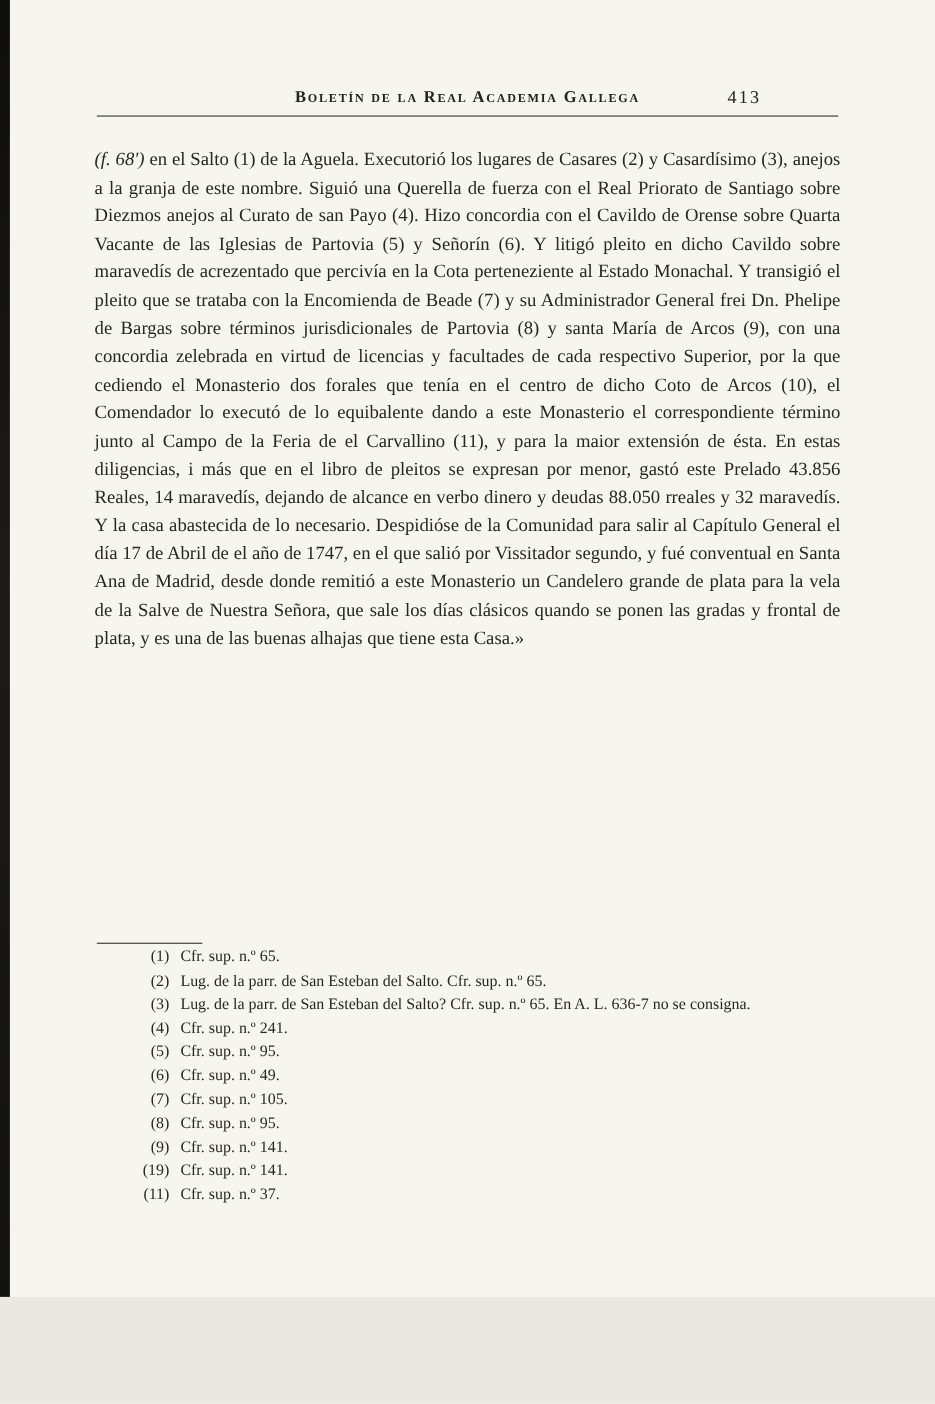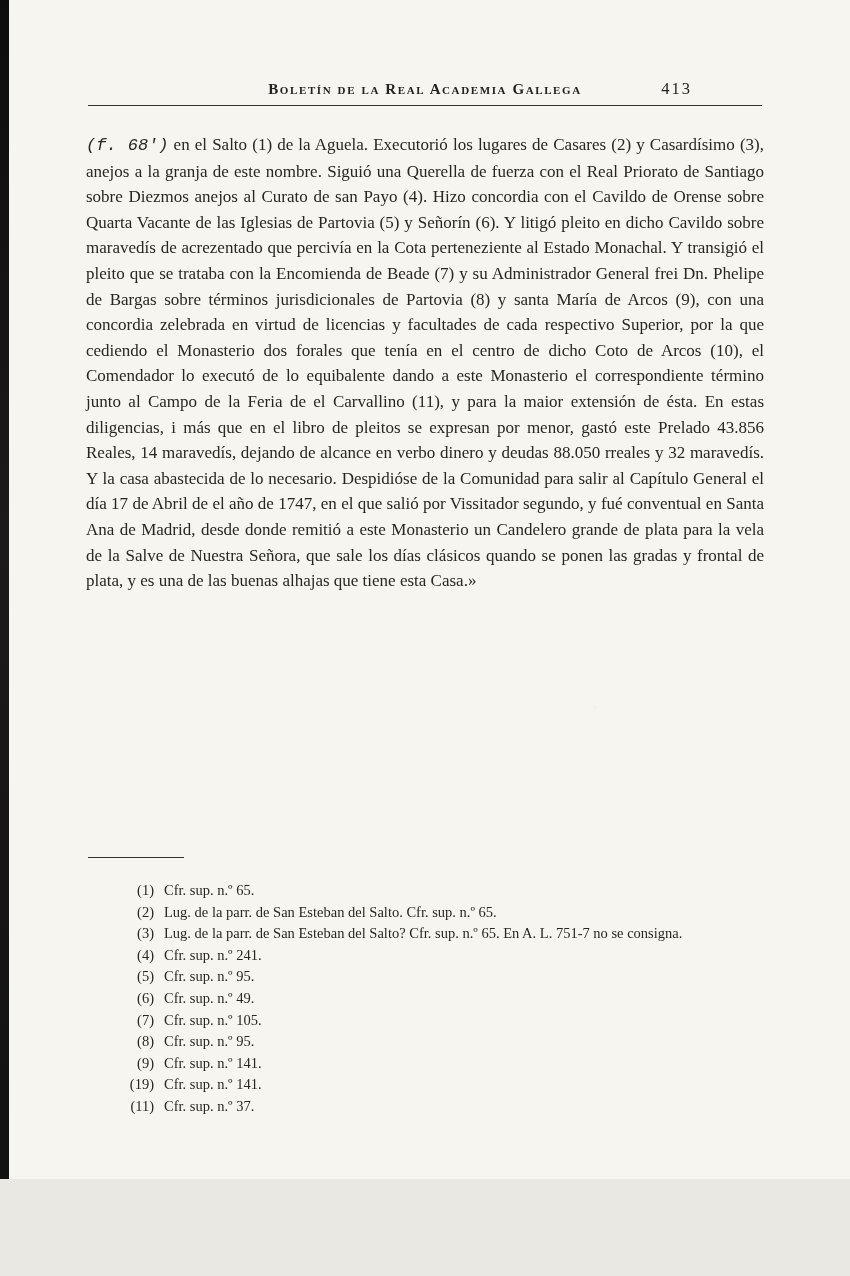--- a/index.html
+++ b/index.html
@@ -57,30 +57,30 @@
     position: absolute;
     left: 86px; top: 132px;
     width: 678px;
   }
   .paragraph {
     font-size: 17px;
     line-height: 25.6px;
     text-align: justify;
     color: #28271f;
   }
-  .folio { font-style: italic; font-family: Liberation Mono, monospace; }
+  .folio { font-style: italic; }
   .footnote-rule {
     position: absolute;
     left: 88px; top: 857px;
     width: 96px;
     border-top: 1.5px solid #33322c;
   }
   .footnotes {
     position: absolute;
-    left: 86px; top: 880px;
+    left: 86px; top: 860px;
     width: 678px;
   }
   .footnote {
     font-size: 14.5px;
     line-height: 21.6px;
     text-align: left;
     text-indent: 34px;
     color: #28271f;
   }
   .fn-num {
@@ -107,21 +107,21 @@
 
   <main class="body-text">
     <p class="paragraph"><em class="folio">(f. 68')</em><span> en el Salto (1) de la Aguela. Executorió los lugares de Casares (2) y Casardísimo (3), anejos a la granja de este nombre. Siguió una Querella de fuerza con el Real Priorato de Santiago sobre Diezmos anejos al Curato de san Payo (4). Hizo concordia con el Cavildo de Orense sobre Quarta Vacante de las Iglesias de Partovia (5) y Señorín (6). Y litigó pleito en dicho Cavildo sobre maravedís de acrezentado que percivía en la Cota perteneziente al Estado Monachal. Y transigió el pleito que se trataba con la Encomienda de Beade (7) y su Administrador General frei Dn. Phelipe de Bargas sobre términos jurisdicionales de Partovia (8) y santa María de Arcos (9), con una concordia zelebrada en virtud de licencias y facultades de cada respectivo Superior, por la que cediendo el Monasterio dos forales que tenía en el centro de dicho Coto de Arcos (10), el Comendador lo executó de lo equibalente dando a este Monasterio el correspondiente término junto al Campo de la Feria de el Carvallino (11), y para la maior extensión de ésta. En estas diligencias, i más que en el libro de pleitos se expresan por menor, gastó este Prelado 43.856 Reales, 14 maravedís, dejando de alcance en verbo dinero y deudas 88.050 rreales y 32 maravedís. Y la casa abastecida de lo necesario. Despidióse de la Comunidad para salir al Capítulo General el día 17 de Abril de el año de 1747, en el que salió por Vissitador segundo, y fué conventual en Santa Ana de Madrid, desde donde remitió a este Monasterio un Candelero grande de plata para la vela de la Salve de Nuestra Señora, que sale los días clásicos quando se ponen las gradas y frontal de plata, y es una de las buenas alhajas que tiene esta Casa.»</span></p>
   </main>
 
   <div class="footnote-rule"></div>
 
   <section class="footnotes">
     <p class="footnote"><span class="fn-num">(1)</span><span>Cfr. sup. n.º 65.</span></p>
     <p class="footnote"><span class="fn-num">(2)</span><span>Lug. de la parr. de San Esteban del Salto. Cfr. sup. n.º 65.</span></p>
-    <p class="footnote"><span class="fn-num">(3)</span><span>Lug. de la parr. de San Esteban del Salto? Cfr. sup. n.º 65. En A. L. 751-7 no se consigna.</span></p>
+    <p class="footnote"><span class="fn-num">(3)</span><span>Lug. de la parr. de San Esteban del Salto? Cfr. sup. n.º 65. En A. L. 636-7 no se consigna.</span></p>
     <p class="footnote"><span class="fn-num">(4)</span><span>Cfr. sup. n.º 241.</span></p>
     <p class="footnote"><span class="fn-num">(5)</span><span>Cfr. sup. n.º 95.</span></p>
     <p class="footnote"><span class="fn-num">(6)</span><span>Cfr. sup. n.º 49.</span></p>
     <p class="footnote"><span class="fn-num">(7)</span><span>Cfr. sup. n.º 105.</span></p>
     <p class="footnote"><span class="fn-num">(8)</span><span>Cfr. sup. n.º 95.</span></p>
     <p class="footnote"><span class="fn-num">(9)</span><span>Cfr. sup. n.º 141.</span></p>
     <p class="footnote"><span class="fn-num">(19)</span><span>Cfr. sup. n.º 141.</span></p>
     <p class="footnote"><span class="fn-num">(11)</span><span>Cfr. sup. n.º 37.</span></p>
   </section>
 

